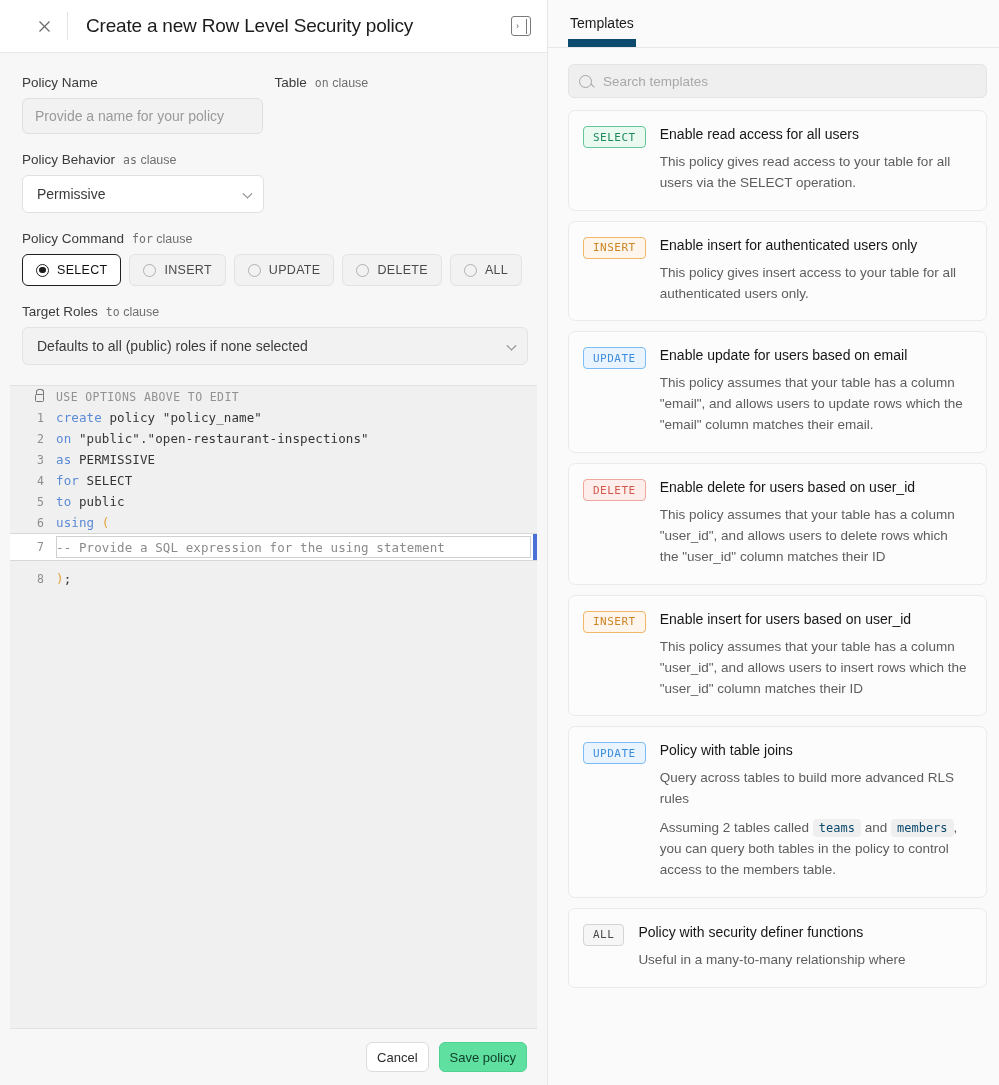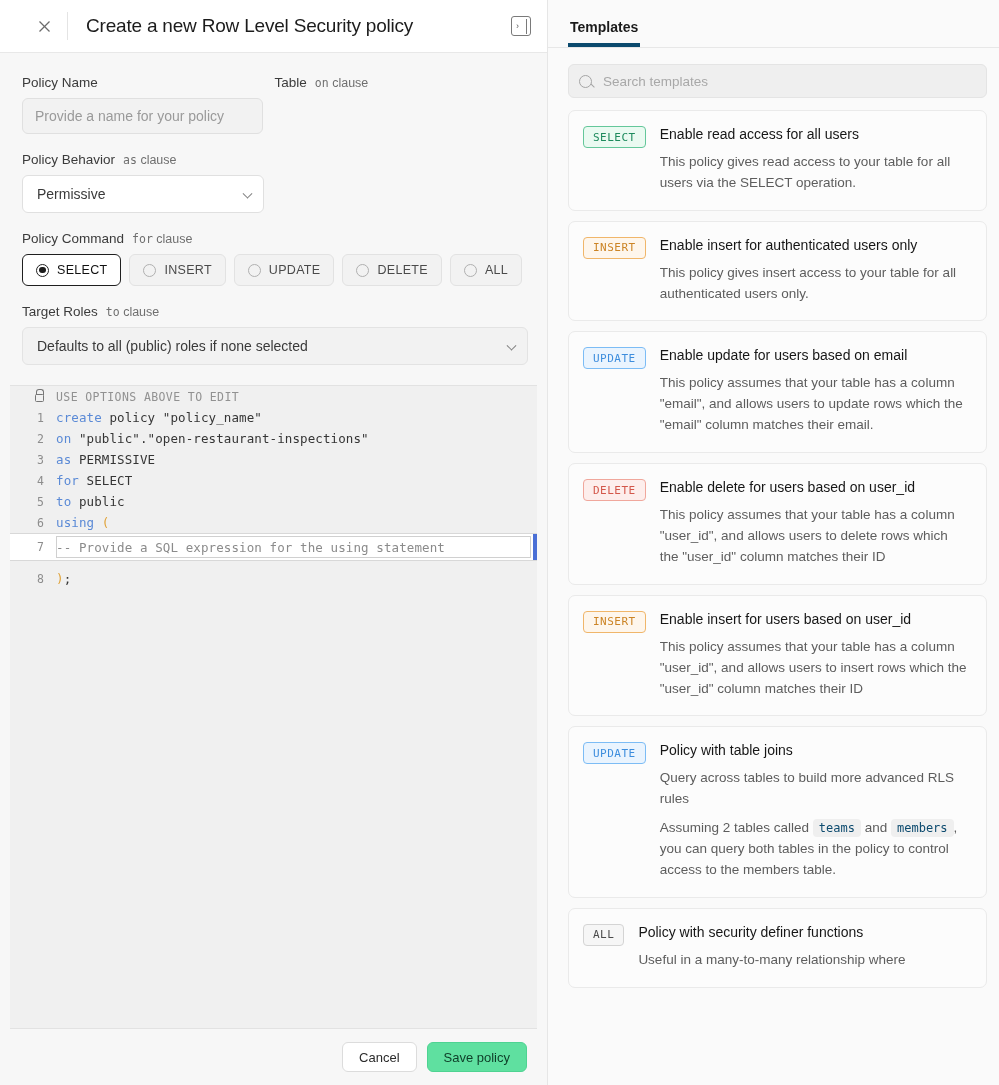--- a/index.html
+++ b/index.html
@@ -305,21 +305,21 @@
     background: #f7f7f7;
     display: flex;
     align-items: center;
     justify-content: flex-end;
     gap: 10px;
     padding: 0 20px;
   }
   .btn {
     height: 30px;
     border-radius: 6px;
-    padding: 0 16px;
+    padding: 0 10px;
     font-size: 13px;
     cursor: pointer;
     display: flex;
     align-items: center;
     font-family: "Liberation Sans", sans-serif;
   }
   .btn-cancel {
     background: #ffffff;
     border: 1px solid #dcdcdc;
     color: #2b2b2b;
@@ -346,23 +346,22 @@
     border-bottom: 1px solid #e7e7e7;
     display: flex;
     align-items: flex-end;
     padding: 0 20px;
     background: #fafafa;
   }
   .tab {
     font-size: 14px;
     color: #1b1b1b;
     padding: 0 2px 8px 2px;
-    border-bottom: 4px solid #0c4a6e;
-    cursor: pointer;
-    font-weight: bold;
+    border-bottom: 8px solid #0c4a6e;
+    cursor: pointer;
   }
   .templates-scroll {
     flex: 1;
     overflow: hidden;
     padding: 16px 12px 0 20px;
   }
   .search-box {
     height: 34px;
     background: #efefef;
     border: 1px solid #e4e4e4;

